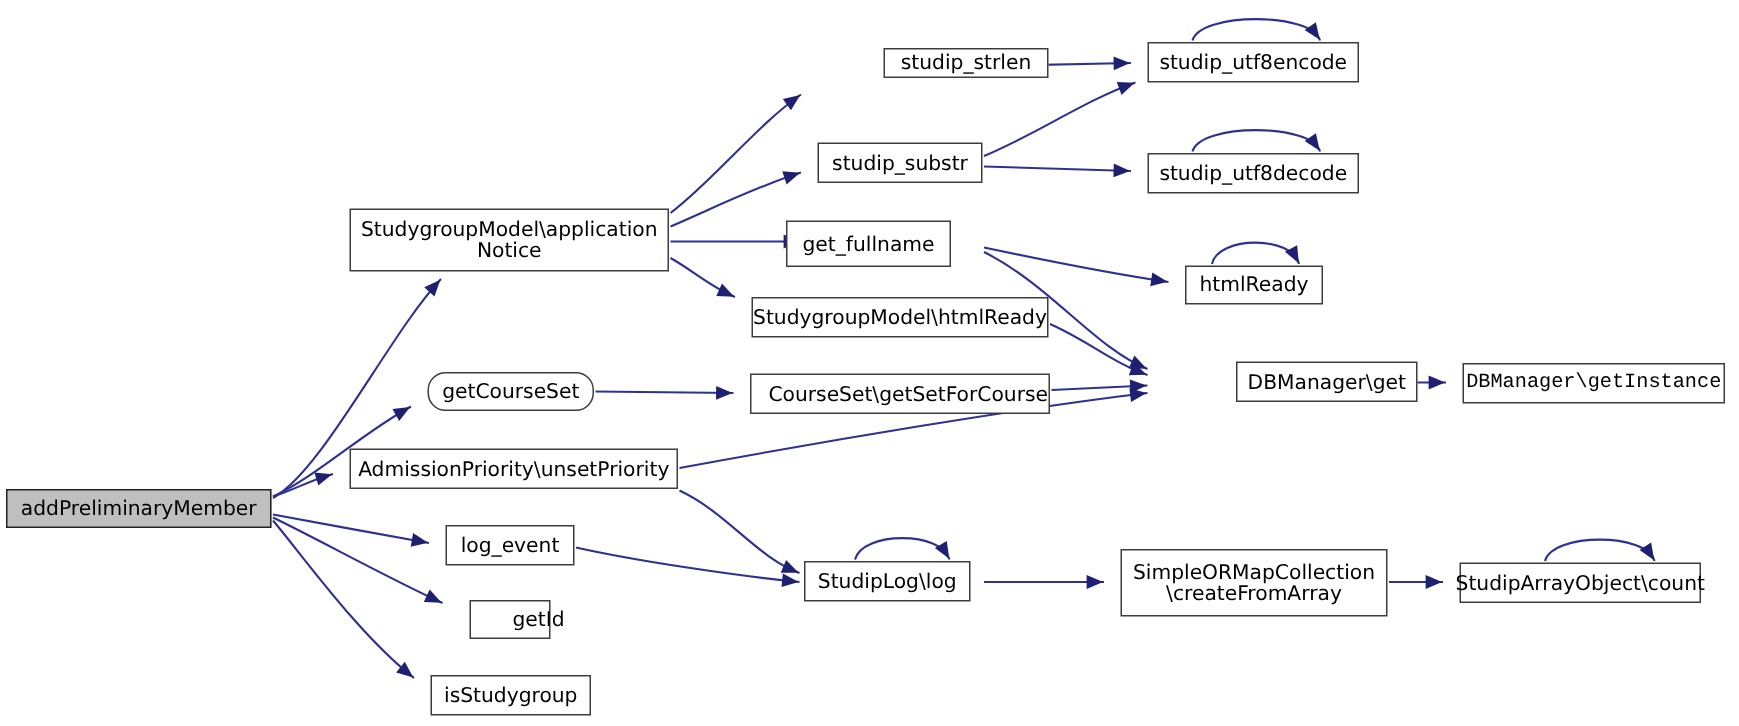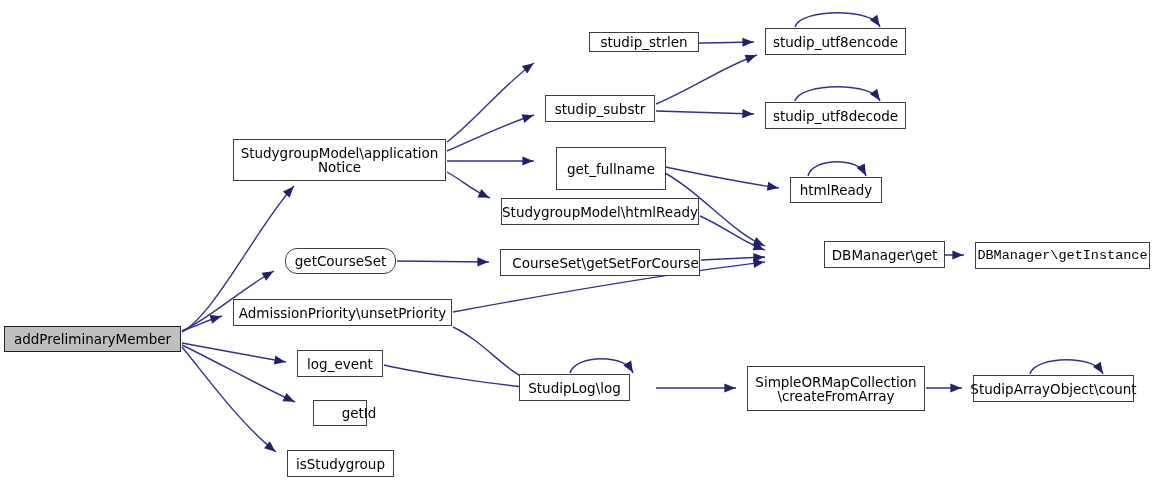--- a/index.html
+++ b/index.html
@@ -97,24 +97,24 @@
       <div class="node root" style="left: 4px; top: 326px; width: 177px; height: 26px;">addPreliminaryMember</div>
       <div class="node" style="left: 233px; top: 139px; width: 213px; height: 42px;">StudygroupModel\application
 Notice</div>
       <div class="node" style="left: 285px; top: 248px; width: 111px; height: 26px; border-radius: 12px;">getCourseSet</div>
       <div class="node" style="left: 233px; top: 299px; width: 219px; height: 27px;">AdmissionPriority\unsetPriority</div>
       <div class="node" style="left: 297px; top: 350px; width: 86px; height: 27px;">log_event</div>
       <div class="node" style="left: 313px; top: 400px; width: 54px; height: 26px; padding-left: 38px;">getId</div>
       <div class="node" style="left: 287px; top: 450px; width: 107px; height: 27px;">isStudygroup</div>
       <div class="node" style="left: 545px; top: 32px; width: 110px; height: 20px; margin-left: 44px;">studip_strlen</div>
       <div class="node" style="left: 545px; top: 95px; width: 110px; height: 27px;">studip_substr</div>
-      <div class="node" style="left: 556px; top: 147px; width: 110px; height: 43px;">get_fullname</div>
+      <div class="node" style="left: 524px; top: 147px; width: 110px; height: 31px;">get_fullname</div>
       <div class="node" style="left: 501px; top: 198px; width: 198px; height: 27px;">StudygroupModel\htmlReady</div>
       <div class="node" style="left: 500px; top: 249px; width: 200px; height: 27px; padding-left: 11px;">CourseSet\getSetForCourse</div>
-      <div class="node" style="left: 519px; top: 374px; width: 111px; height: 27px;">StudipLog\log</div>
+      <div class="node" style="left: 536px; top: 374px; width: 111px; height: 27px;">StudipLog\log</div>
       <div class="node" style="left: 765px; top: 28px; width: 141px; height: 27px;">studip_utf8encode</div>
       <div class="node" style="left: 765px; top: 102px; width: 141px; height: 27px;">studip_utf8decode</div>
       <div class="node" style="left: 790px; top: 177px; width: 92px; height: 26px;">htmlReady</div>
       <div class="node" style="left: 776px; top: 241px; width: 121px; height: 27px; margin-left: 48px;">DBManager\get</div>
       <div class="node" style="left: 747px; top: 366px; width: 178px; height: 45px;">SimpleORMapCollection
 \createFromArray</div>
       <div class="node" style="left: 975px; top: 242px; width: 175px; height: 27px; font-family: Liberation Mono, monospace;">DBManager\getInstance</div>
       <div class="node" style="left: 973px; top: 375px; width: 161px; height: 27px;">StudipArrayObject\count</div>
     </div>
 </div>

